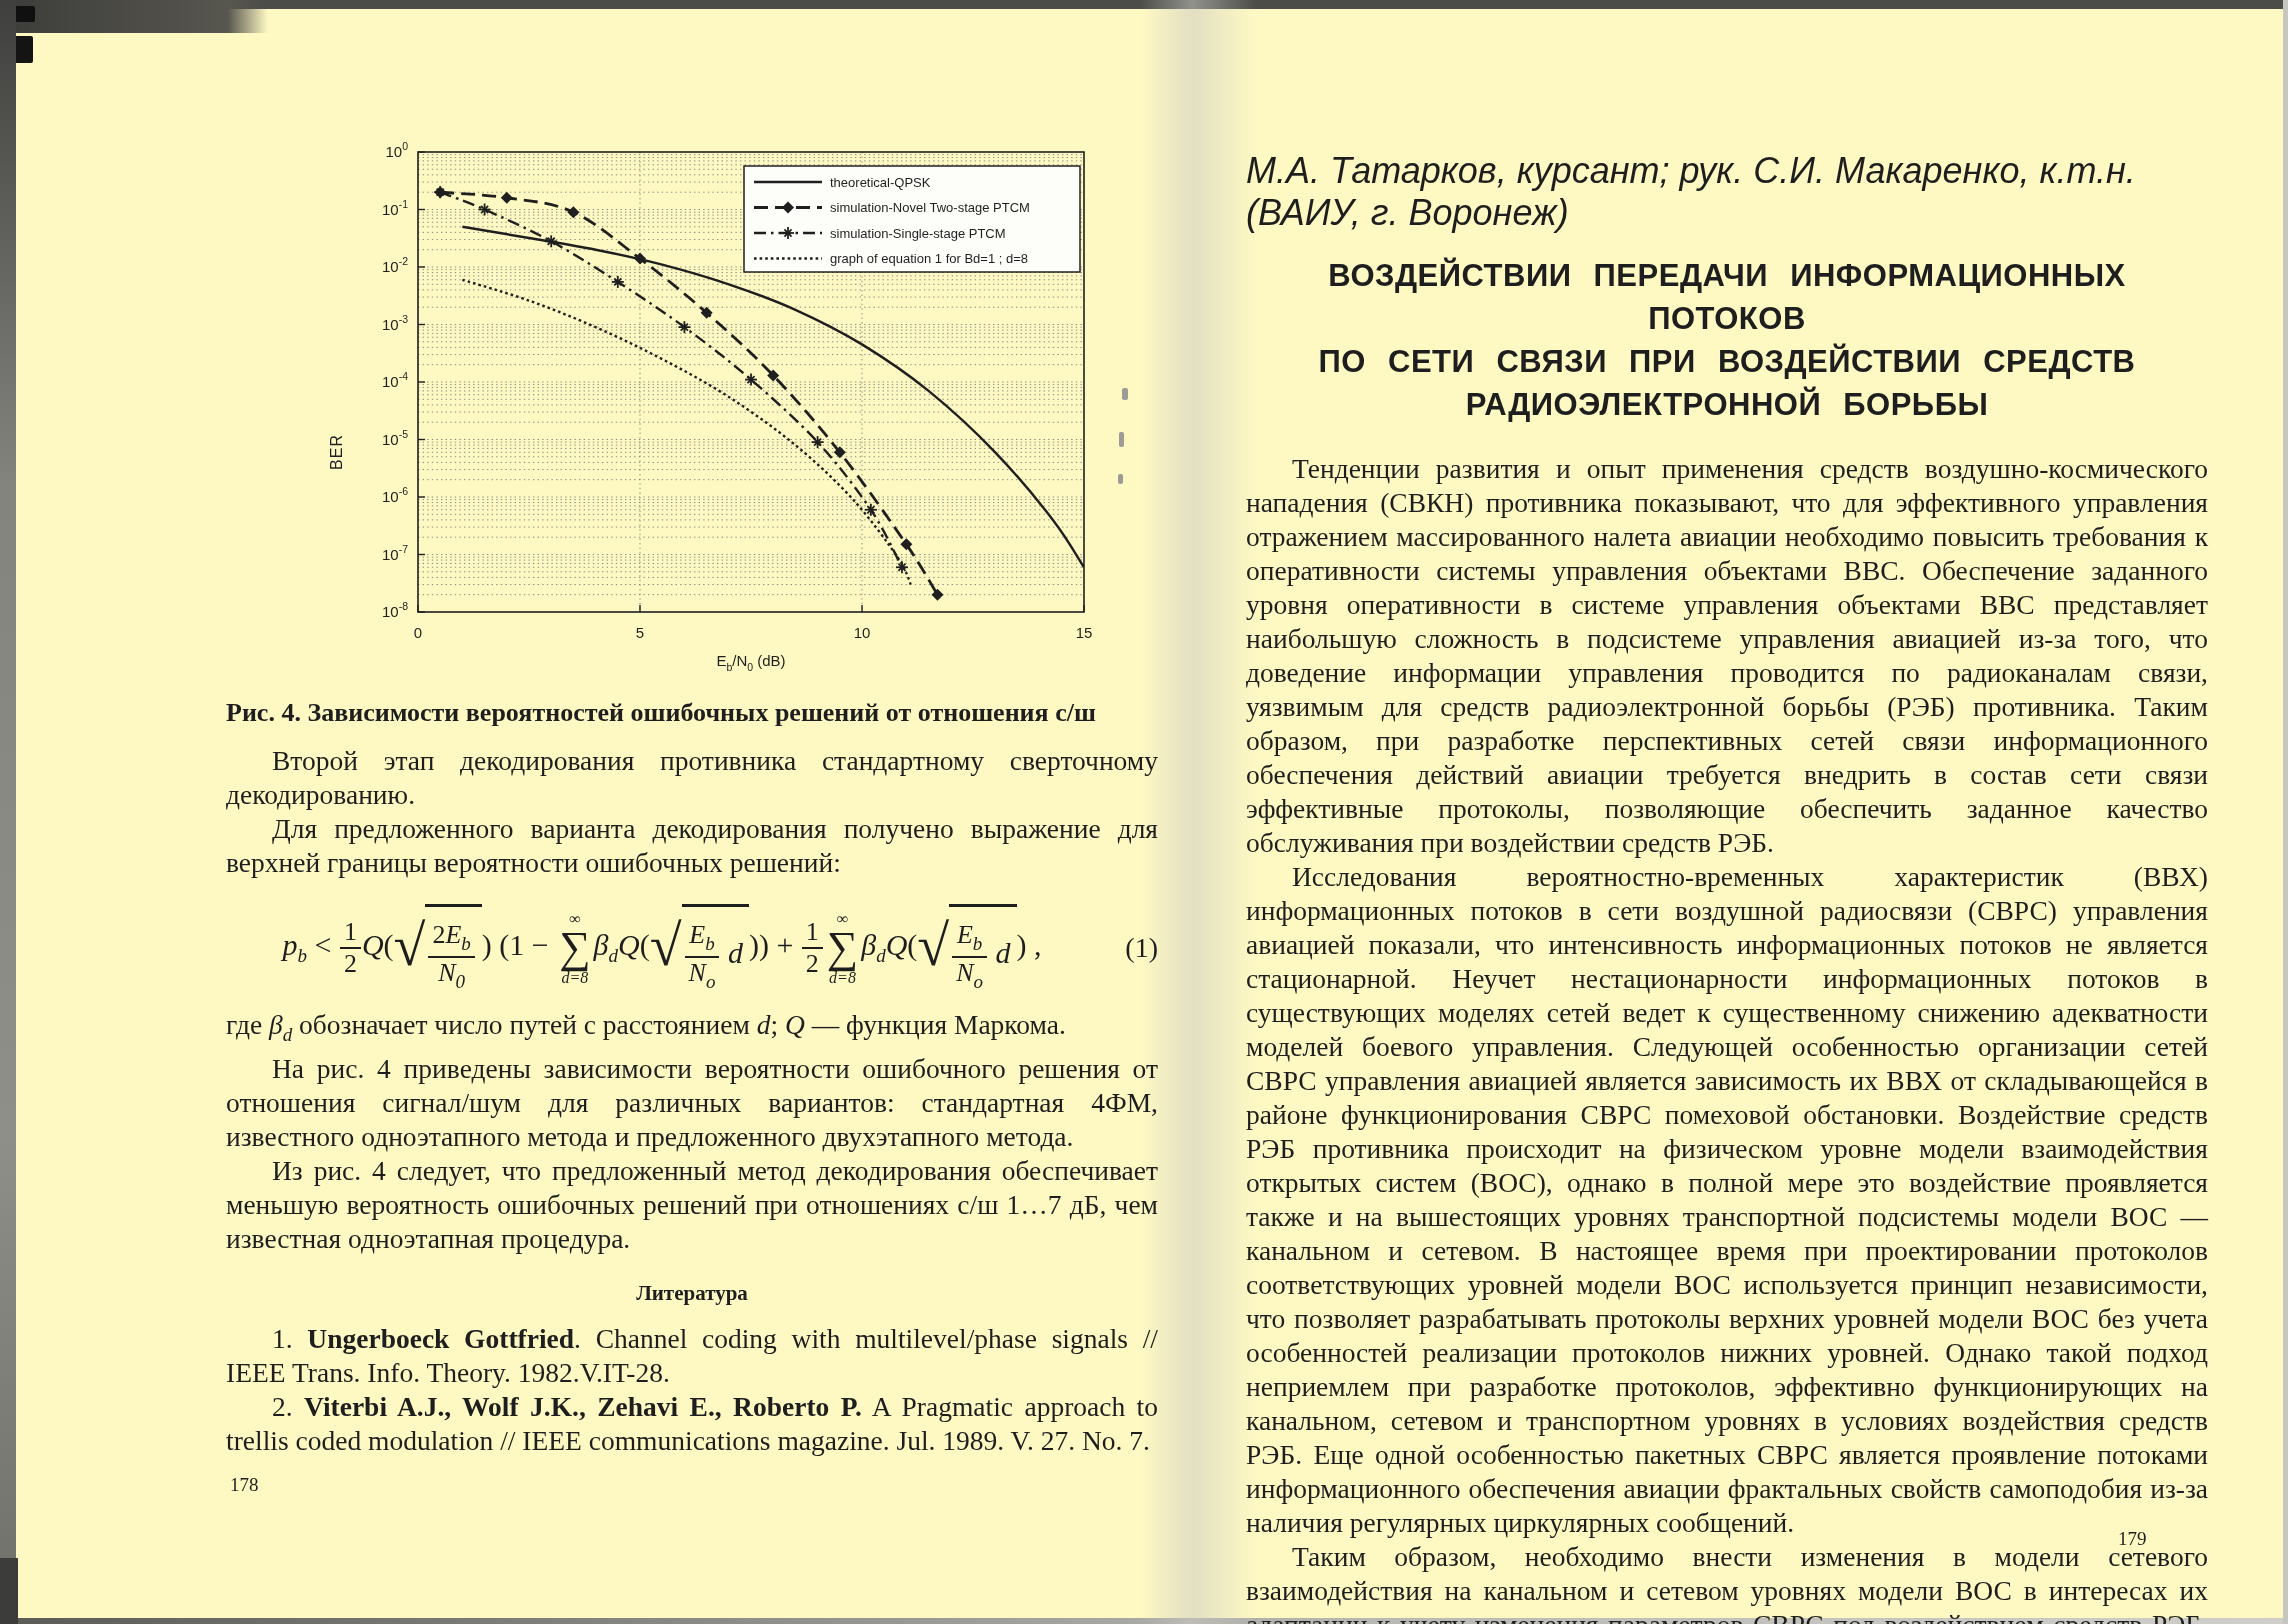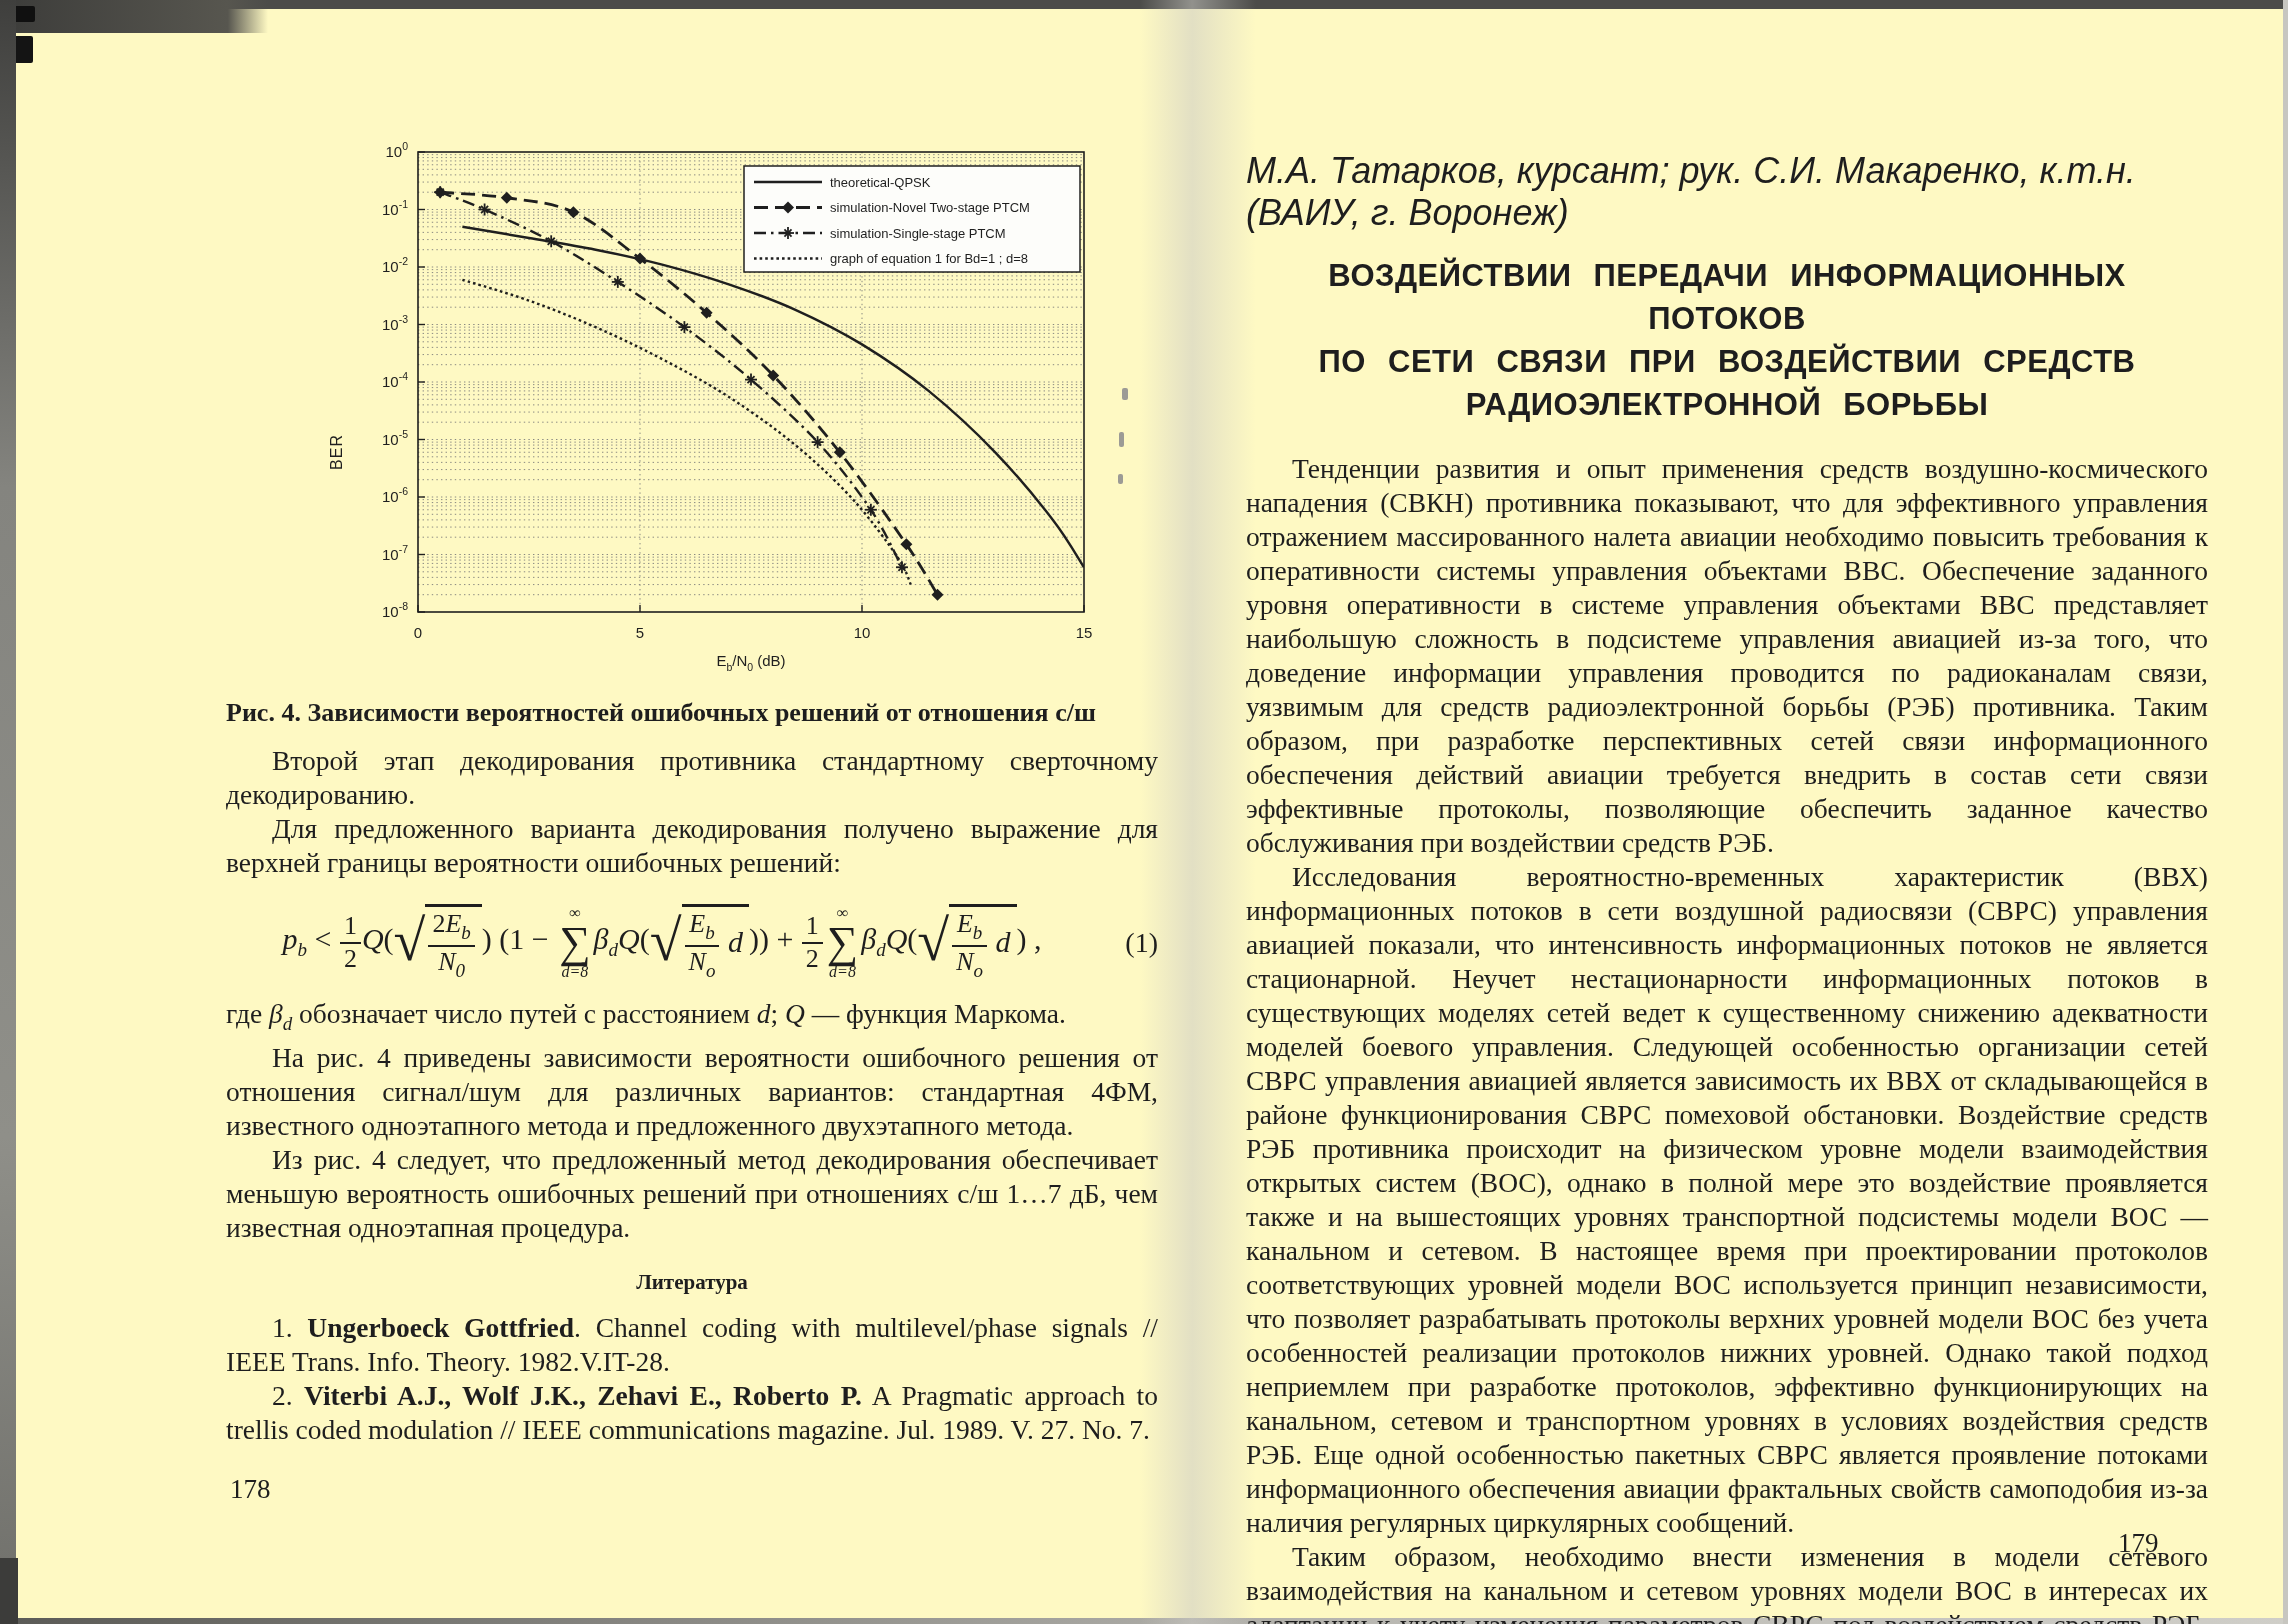--- a/index.html
+++ b/index.html
@@ -28,27 +28,27 @@
   .eq-row{position:relative;margin:24px 0 16px;padding-right:60px;}
   .eq{text-align:center;font-size:30px;font-style:normal;}
   .eq-r{white-space:pre;}
   .eq-i{font-style:italic;white-space:pre;}
   .eq-sub{font-size:19px;font-style:italic;vertical-align:-7px;}
   .eq-frac{display:inline-block;vertical-align:middle;text-align:center;font-size:26px;line-height:1.08;margin:0 1px;}
   .eq-frac .fr-num{display:block;border-bottom:2px solid #1e1e1e;padding:0 4px 1px;}
   .eq-frac .fr-den{display:block;padding:1px 4px 0;}
   .eq-sqrt{display:inline-block;vertical-align:middle;white-space:nowrap;}
   .eq-sqrt .rad{display:inline-block;vertical-align:middle;font-size:58px;line-height:.85;transform:translateY(-2px);}
-  .eq-sqrt .radbody{display:inline-block;vertical-align:middle;border-top:3px solid #1e1e1e;padding:3px 6px 0 2px;}
+  .eq-sqrt .radbody{display:inline-block;vertical-align:middle;border-top:3px solid #1e1e1e;padding:14px 6px 0 2px;}
   .eq-sum{display:inline-flex;flex-direction:column;align-items:center;vertical-align:middle;line-height:1;margin:0 3px;}
   .eq-sum .sig{font-size:44px;line-height:.95;}
   .eq-sum .lim{font-size:16px;font-style:italic;line-height:1.1;}
   .eq-num{position:absolute;right:0;top:50%;transform:translateY(-50%);font-size:28px;}
   .lit-h{font-weight:bold;text-align:center;font-size:21px;margin:20px 0 12px;}
-  .pg{position:absolute;font-size:27px;}
+  .pg{position:absolute;font-size:19px;}
   .pg-left{left:230px;top:1474px;}
   .pg-right{left:2118px;top:1528px;}
   
   .rcol{position:absolute;left:1246px;top:150px;width:962px;}
   .byline{font-family:"Liberation Sans",sans-serif;font-style:italic;font-size:36px;margin:0 0 20px;}
   .title{font-family:"Liberation Sans",sans-serif;font-weight:bold;font-size:31px;line-height:43px;
          text-align:center;word-spacing:13px;letter-spacing:.5px;margin:0 0 26px;}
   .rbody{font-size:27.5px;line-height:34px;text-align:justify;}
   .rbody p{margin:0;text-indent:46px;}
 </style>

